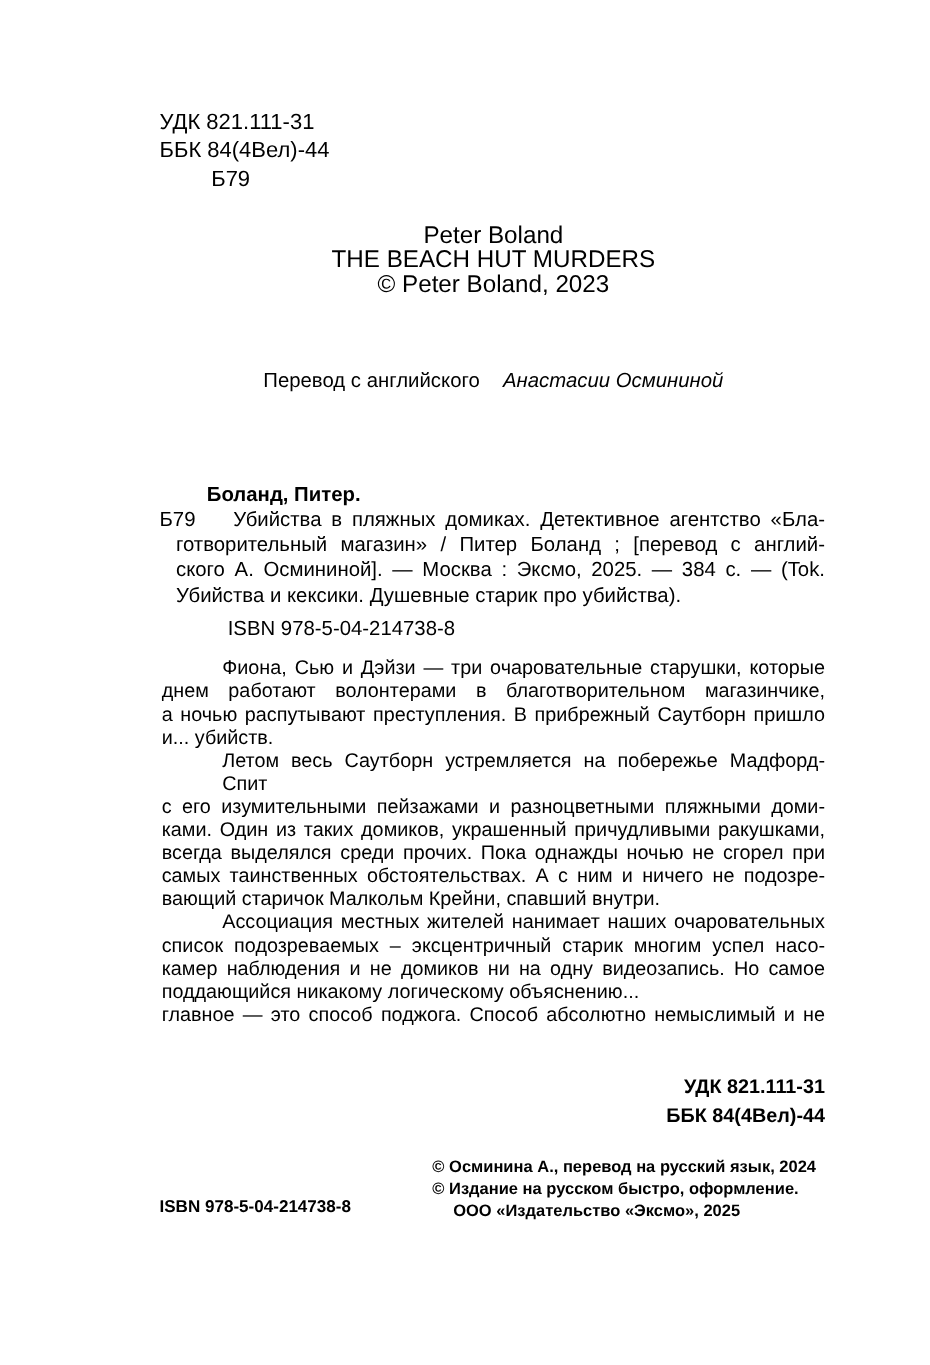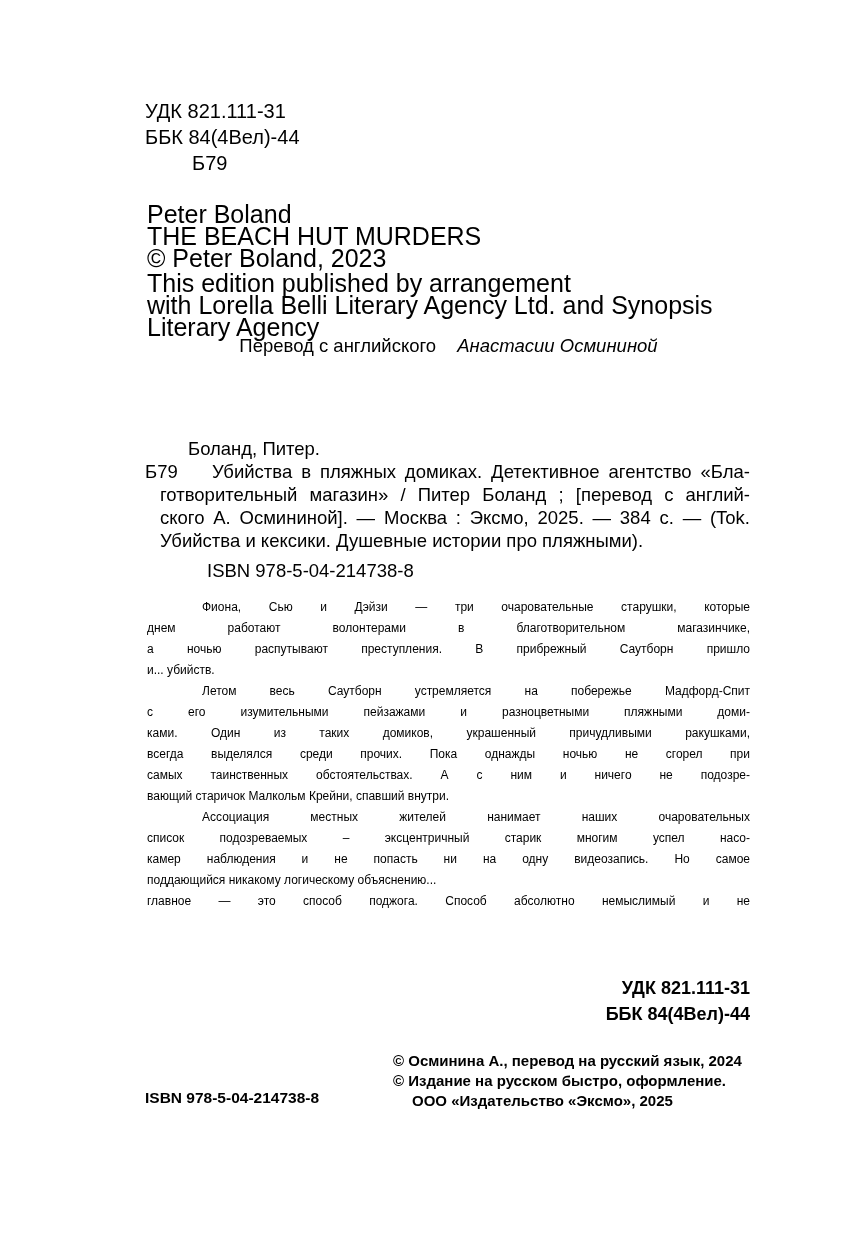--- a/index.html
+++ b/index.html
@@ -10,36 +10,36 @@
     position:relative;
     -webkit-font-smoothing:antialiased;
   }
   .page { position:absolute; inset:0; }
 
   
   .top-codes { position:absolute; left:145px; top:98px; font-size:20px; line-height:26px; }
   .top-codes .pline:nth-child(3) { padding-left:47px; }
 
   
-  .rights { position:absolute; left:147px; top:203px; width:603px; font-size:25px; line-height:22px; }
+  .rights { position:absolute; left:147px; top:203px; width:603px; text-align:center; font-size:22px; line-height:22px; }
   .rights .arrangement { margin-top:3px; }
 
   
   .translation { position:absolute; left:147px; top:335px; width:603px; text-align:center; font-size:18.5px; }
   .translation .it { font-style:italic;margin-left:16px; }
 
   
   .cit-label { position:absolute; left:145px; top:461px; font-size:18.5px; }
   .citation { position:absolute; left:160px; top:437px; width:590px; font-size:18.5px; line-height:23px; }
-  .cit-author { font-weight:normal; padding-left:28px; }
+  .cit-author { font-weight:bold; padding-left:28px; }
   .cit-lines .jline.first { padding-left:52px; }
   .cit-isbn { position:absolute; left:207px; top:560px; font-size:18.5px; }
 
   
-  .annotation { position:absolute; left:147px; top:597px; width:603px; font-size:12px; line-height:21px; }
+  .annotation { position:absolute; left:147px; top:597px; width:603px; font-size:18px; line-height:21px; }
   .annotation .jline.first { padding-left:55px; }
 
   
   .jline { text-align:justify; text-align-last:justify; }
   .jline.last { text-align-last:left; }
 
   
   .bottom-codes { position:absolute; left:147px; top:975px; width:603px; text-align:right; font-weight:bold; font-size:18px; line-height:26px; }
 
   
@@ -57,40 +57,36 @@
       <div class="pline">ББК 84(4Вел)-44</div>
       <div class="pline last">Б79</div>
     </div>
 
   <div class="rights">
     <div>
         <div class="pline first">Peter Boland</div>
         <div class="pline">THE BEACH HUT MURDERS</div>
         <div class="pline last">© Peter Boland, 2023</div>
       </div>
-    <div class="arrangement">
-        <div class="pline first">This edition published by arrangement</div>
-        <div class="pline last">with Lorella Belli Literary Agency Ltd. and Synopsis Literary Agency</div>
-      </div>
   </div>
 
   <div class="translation">
     <span>Перевод с английского</span>
     <span class="it">Анастасии Осмининой</span>
   </div>
 
   <div class="cit-label">Б79</div>
 
   <div class="citation">
     <div class="cit-author">Боланд, Питер.</div>
     <div class="cit-lines">
         <div class="jline first">Убийства в пляжных домиках. Детективное агентство «Бла-</div>
         <div class="jline">готворительный магазин» / Питер Боланд ; [перевод с англий-</div>
         <div class="jline">ского А. Осмининой]. — Москва : Эксмо, 2025. — 384 с. — (Tok.</div>
-        <div class="jline last">Убийства и кексики. Душевные истории про пляжными).</div>
+        <div class="jline last">Убийства и кексики. Душевные старик про убийства).</div>
       </div>
   </div>
 
   <div class="cit-isbn">ISBN 978-5-04-214738-8</div>
 
   <div class="annotation">
     <div>
         <div class="jline first">Фиона, Сью и Дэйзи — три очаровательные старушки, которые</div>
         <div class="jline">днем работают волонтерами в благотворительном магазинчике,</div>
         <div class="jline">а ночью распутывают преступления. В прибрежный Саутборн пришло</div>
@@ -100,21 +96,21 @@
         <div class="jline first">Летом весь Саутборн устремляется на побережье Мадфорд-Спит</div>
         <div class="jline">с его изумительными пейзажами и разноцветными пляжными доми-</div>
         <div class="jline">ками. Один из таких домиков, украшенный причудливыми ракушками,</div>
         <div class="jline">всегда выделялся среди прочих. Пока однажды ночью не сгорел при</div>
         <div class="jline">самых таинственных обстоятельствах. А с ним и ничего не подозре-</div>
         <div class="jline last">вающий старичок Малкольм Крейни, спавший внутри.</div>
       </div>
     <div>
         <div class="jline first">Ассоциация местных жителей нанимает наших очаровательных</div>
         <div class="jline">список подозреваемых – эксцентричный старик многим успел насо-</div>
-        <div class="jline">камер наблюдения и не попасть ни на одну видеозапись. Но самое</div>
+        <div class="jline">камер наблюдения и не домиков ни на одну видеозапись. Но самое</div>
         <div class="jline last">поддающийся никакому логическому объяснению...</div>
         <div class="jline">главное — это способ поджога. Способ абсолютно немыслимый и не</div>
       </div>
   </div>
 
   <div class="bottom-codes">
       <div class="pline first">УДК 821.111-31</div>
       <div class="pline last">ББК 84(4Вел)-44</div>
     </div>
 

